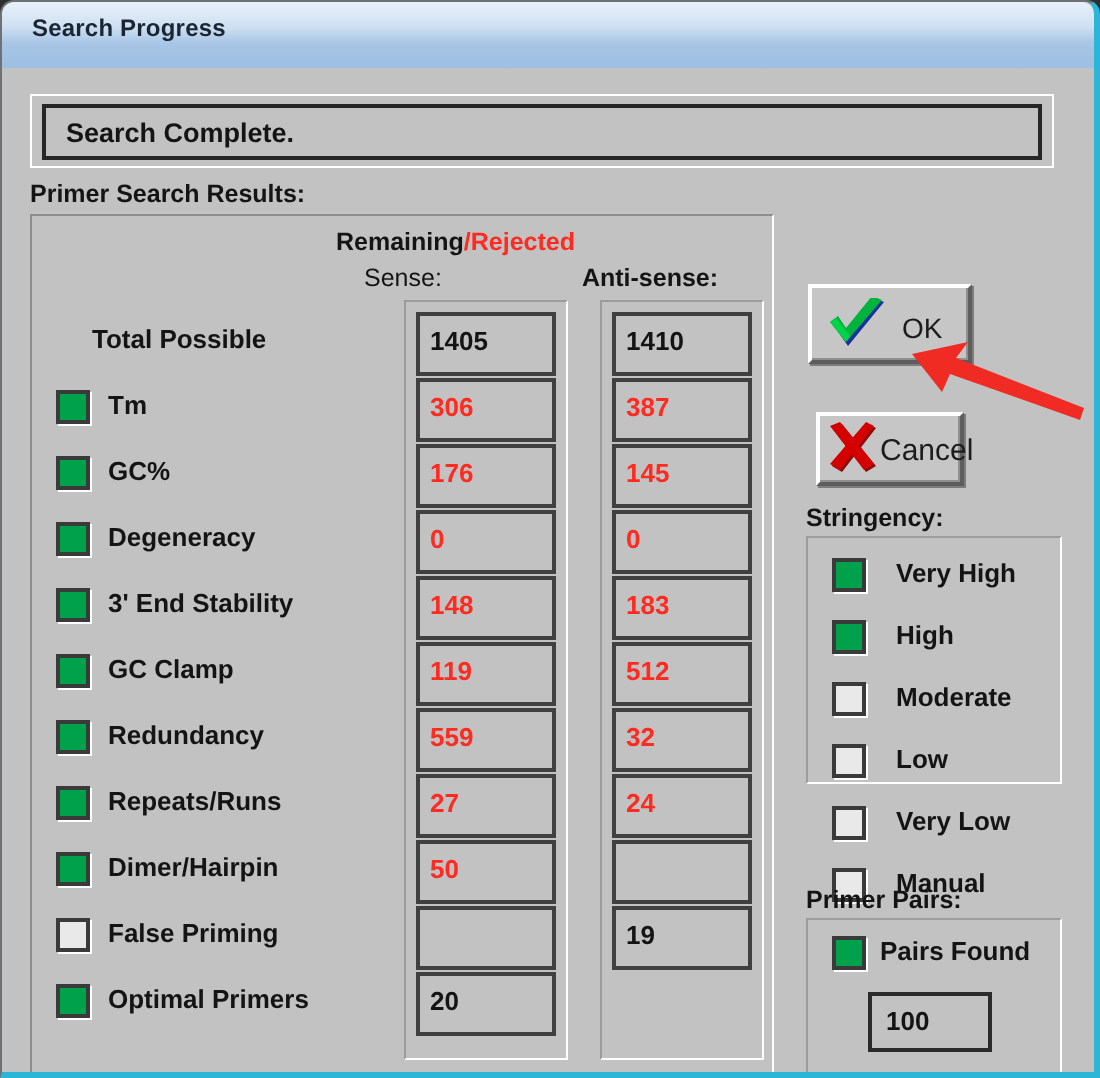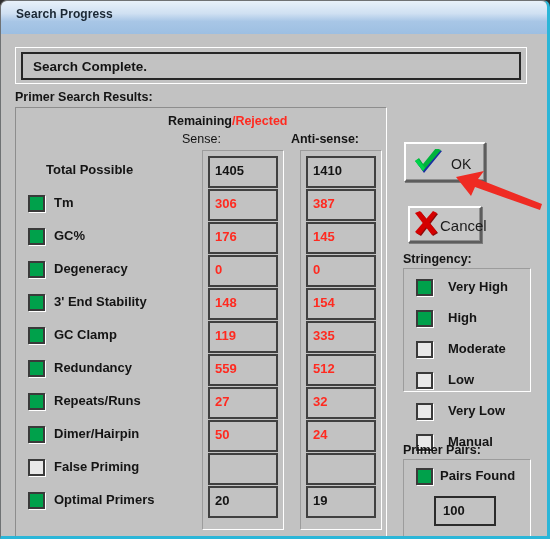--- a/index.html
+++ b/index.html
@@ -348,24 +348,21 @@
             <div class="vbox">
               <span>387</span>
             </div>
             <div class="vbox">
               <span>145</span>
             </div>
             <div class="vbox">
               <span>0</span>
             </div>
             <div class="vbox">
-              <span>154</span>
-            </div>
-            <div class="vbox">
-              <span>335</span>
+              <span>183</span>
             </div>
             <div class="vbox">
               <span>512</span>
             </div>
             <div class="vbox">
               <span>32</span>
             </div>
             <div class="vbox">
               <span>24</span>
             </div>

